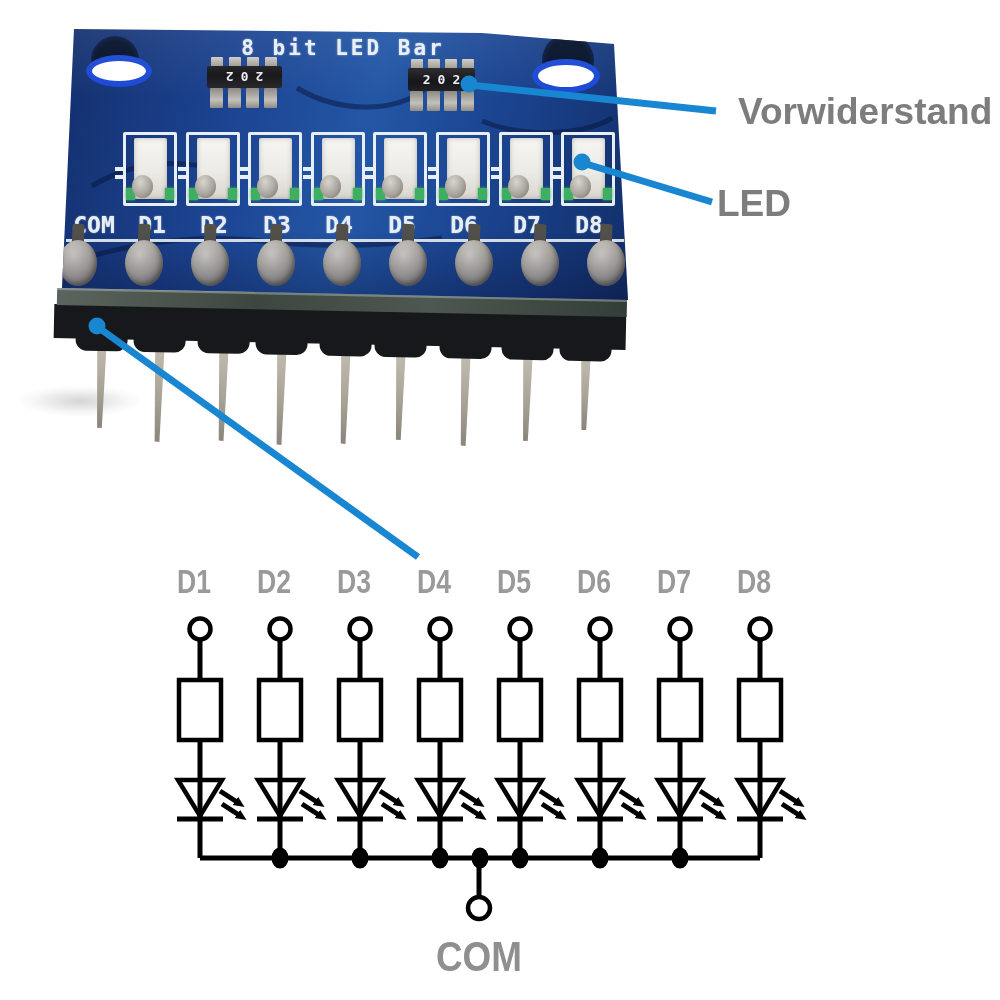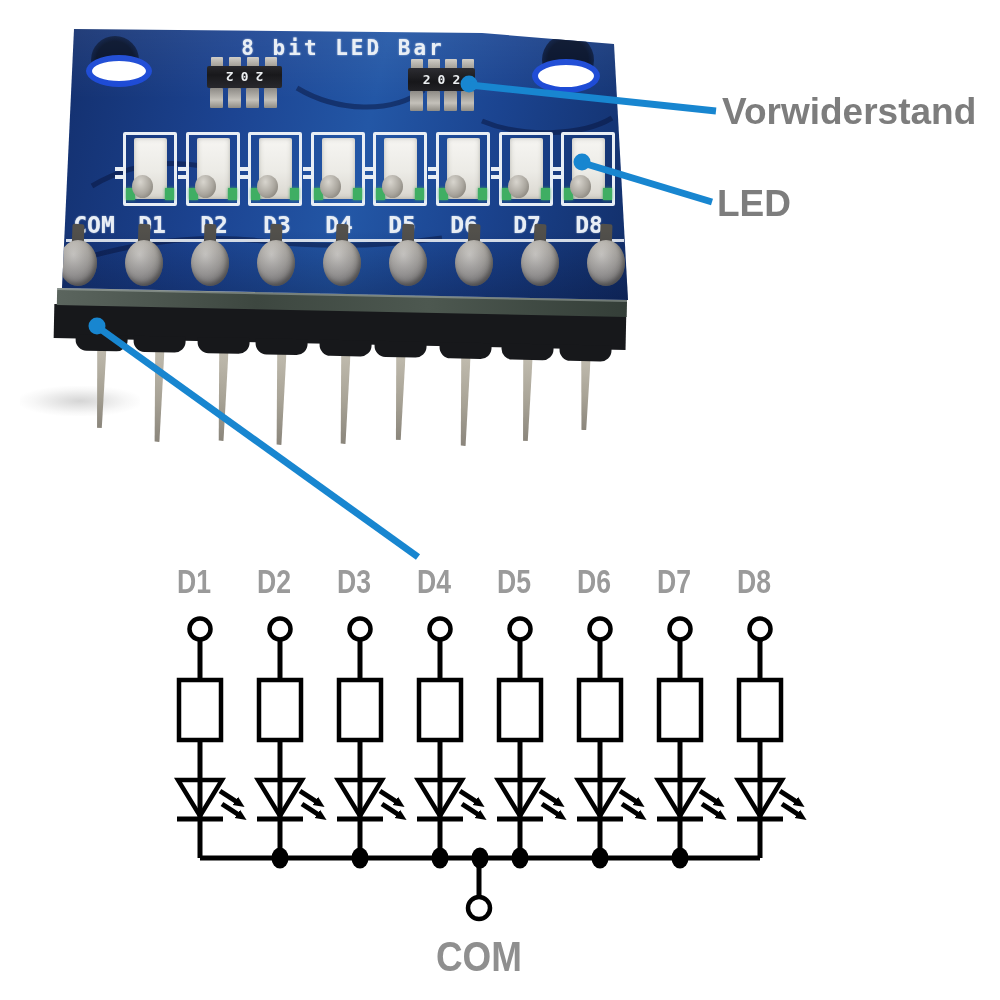--- a/index.html
+++ b/index.html
@@ -257,21 +257,21 @@
 
   <svg class="overlay">
     <circle cx="469" cy="84" r="8.5"></circle>
     <line x1="470" y1="85" x2="716" y2="111"></line>
     <circle cx="582" cy="162" r="8.5"></circle>
     <line x1="583" y1="163" x2="712" y2="202"></line>
     <circle cx="97" cy="326" r="8.5"></circle>
     <line x1="99" y1="328" x2="418" y2="557"></line>
   </svg>
 
-  <div class="ann-label" style="left:722px;top:93px">Vorwiderstand</div>
+  <div class="ann-label" style="left:738px;top:93px">Vorwiderstand</div>
   <div class="ann-label" style="left:717px;top:185px">LED</div>
 
   <svg class="schematic" id="schematic" viewBox="0 0 1000 460">
       <defs>
         <marker id="ah" markerUnits="userSpaceOnUse" markerWidth="14" markerHeight="14" refX="2" refY="6" orient="auto">
           <path d="M0,1 L11,6 L0,11 Z" fill="#000"></path>
         </marker>
       </defs>
       <line x1="200" y1="318" x2="760" y2="318" class="sl" stroke-width="5.5"></line>
       <g>

